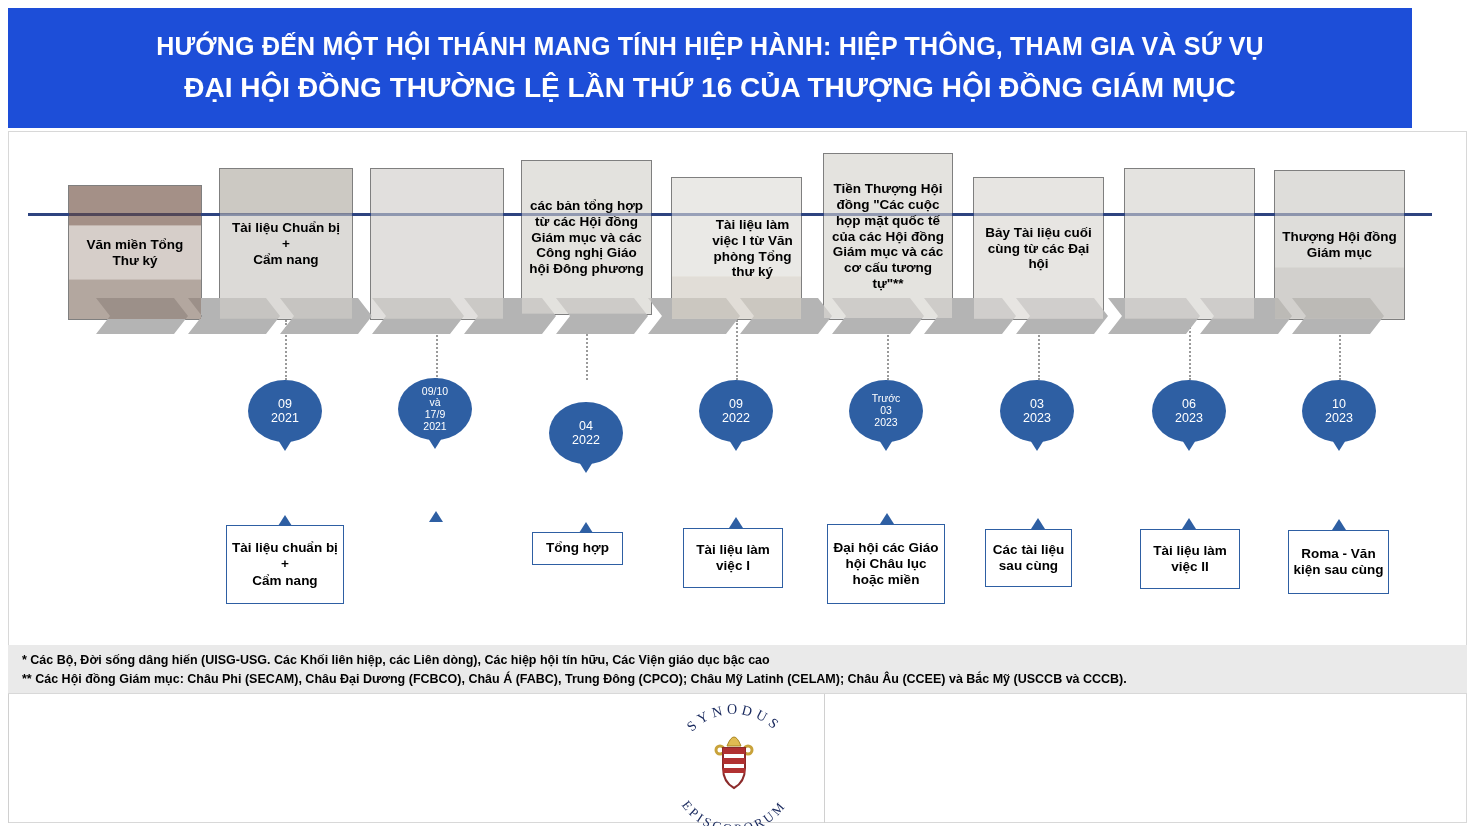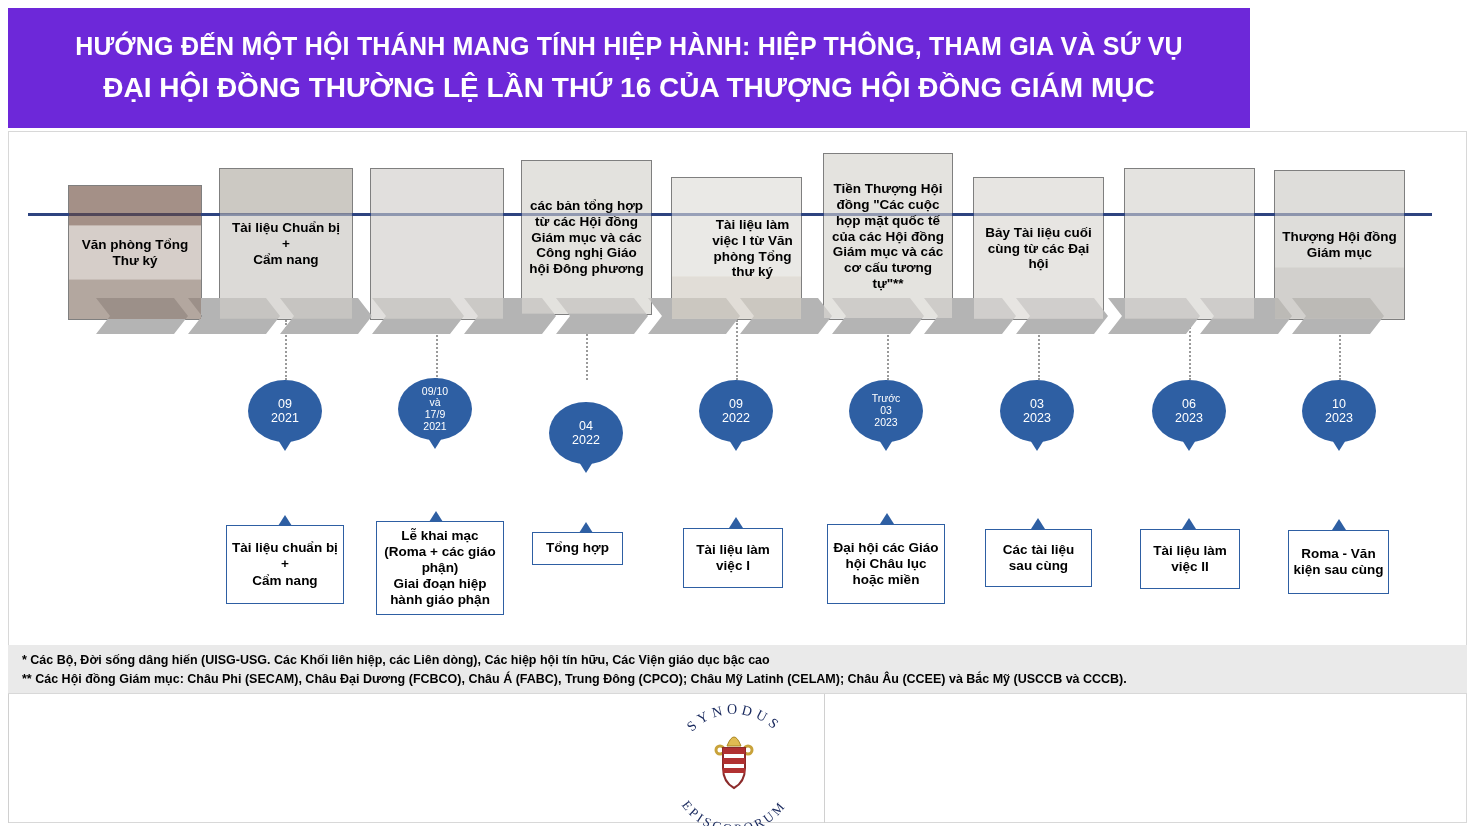--- a/index.html
+++ b/index.html
@@ -18,23 +18,23 @@
     width: 1475px;
     height: 831px;
     background: #ffffff;
     box-sizing: border-box;
   }
   
   #header {
     position: absolute;
     left: 8px;
     top: 8px;
-    width: 1242px;
+    width: 1404px;
     height: 120px;
-    background: #6d28d9;
+    background: #1d4ed8;
     color: #ffffff;
     display: flex;
     flex-direction: column;
     align-items: center;
     justify-content: center;
   }
   #header .line1 {
     font-size: 25px;
     font-weight: bold;
     letter-spacing: 0.2px;
@@ -219,21 +219,21 @@
   </div>
 
   <div id="frame"></div>
 
   <div class="topbox" style="left:68px; top:185px; width:134px; height:135px;">
     <svg class="tb-photo" viewBox="0 0 134 135" preserveAspectRatio="none">
       <rect width="134" height="135" fill="#c9bcb2"></rect>
         <rect y="0" width="134" height="40" fill="#6f4a3a"></rect>
       <rect y="95" width="134" height="40" fill="#8a7466"></rect>
     </svg>
-    <span class="tb-label" style="white-space:pre-line;">Văn phòng Tổng Thư ký</span>
+    <span class="tb-label" style="white-space:pre-line;">Văn miền Tổng Thư ký</span>
   </div>
 
   <div class="topbox" style="left:219px; top:168px; width:134px; height:152px;">
     <svg class="tb-photo" viewBox="0 0 134 152" preserveAspectRatio="none">
       <rect width="134" height="152" fill="#d5d2cc"></rect>
         <rect y="0" width="134" height="46" fill="#b8b2a8"></rect>
     </svg>
     <span class="tb-label" style="white-space:pre-line;">Tài liệu Chuẩn bị
 +
 Cẩm nang</span>
@@ -375,38 +375,34 @@
   <div class="pin" style="left:1031px; top:518px;"></div>
   <div class="pin" style="left:1182px; top:518px;"></div>
   <div class="pin" style="left:1332px; top:519px;"></div>
 
   <div class="botbox" style="left:226px; top:525px; width:118px; height:79px;">
     <span style="white-space:pre-line;">Tài liệu chuẩn bị
 +
 Cẩm nang</span>
   </div>
 
-  <div class="botbox" style="left:376px; top:521px; width:128px; height:94px;">
-    <span style="white-space:pre-line;">Lễ khai mạc (Roma + các giáo phận)
-Giai đoạn hiệp hành giáo phận</span>
-  </div>
 
   <div class="botbox" style="left:532px; top:532px; width:91px; height:33px;">
     <span>Tổng hợp</span>
   </div>
 
   <div class="botbox" style="left:683px; top:528px; width:100px; height:60px;">
     <span>Tài liệu làm việc I</span>
   </div>
 
   <div class="botbox" style="left:827px; top:524px; width:118px; height:80px;">
     <span>Đại hội các Giáo hội Châu lục hoặc miền</span>
   </div>
 
-  <div class="botbox" style="left:985px; top:529px; width:107px; height:58px;">
+  <div class="botbox" style="left:985px; top:529px; width:87px; height:58px;">
     <span>Các tài liệu sau cùng</span>
   </div>
 
   <div class="botbox" style="left:1140px; top:529px; width:100px; height:60px;">
     <span>Tài liệu làm việc II</span>
   </div>
 
   <div class="botbox" style="left:1288px; top:530px; width:101px; height:64px;">
     <span>Roma - Văn kiện sau cùng</span>
   </div>

